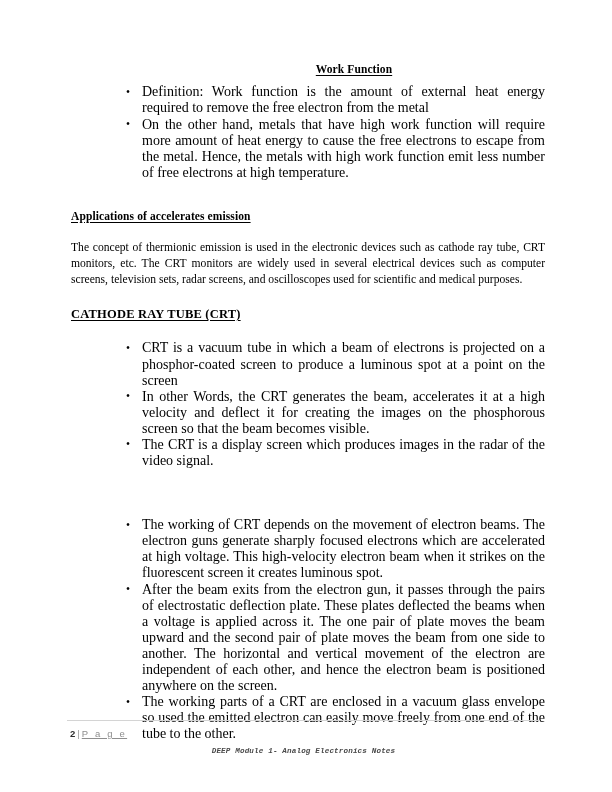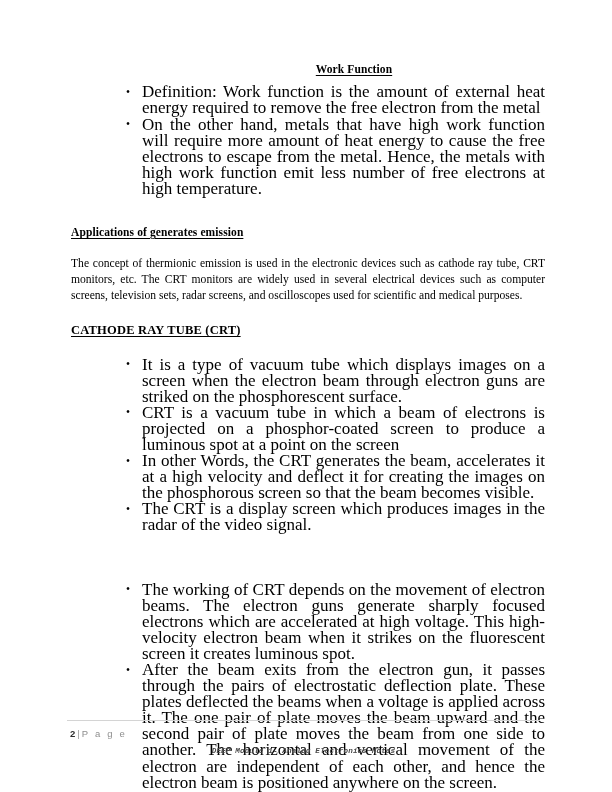--- a/index.html
+++ b/index.html
@@ -74,21 +74,21 @@
 
   
   ul.bullets {
     list-style: none;
     margin: 0;
     padding: 0;
   }
   ul.bullets > li {
     position: relative;
     padding-left: 71px;
-    font-size: 17px;
+    font-size: 14px;
     line-height: 16.1px;
     text-align: justify;
     text-justify: inter-word;
     margin: 0;
   }
   ul.bullets > li::before {
     content: "\2022";
     position: absolute;
     left: 55px;
     top: -0.5px;
@@ -132,20 +132,21 @@
     font-weight: bold;
     color: #2b2b2b;
   }
   .page-num .bar {
     color: #9a9a9a;
     padding: 0 2px;
   }
   .page-num .word {
     color: #8e8e8e;
     letter-spacing: 2.2px;
+    text-decoration: underline;
   }
   .doc-footnote {
     position: absolute;
     left: 0;
     top: 26px;
     width: 473px;
     text-align: center;
     font-family: Liberation Mono, monospace;
     font-style: italic;
     font-weight: bold;
@@ -167,36 +168,33 @@
       <li>
           <span>Definition:  Work function is the amount of external heat energy required to remove the free electron from the metal</span>
         </li>
       <li>
           <span>On the other hand, metals that have high work function will require more amount of heat energy to cause the free electrons to escape from the metal. Hence, the metals with high work function emit less number of free electrons at high temperature.</span>
         </li>
     </ul>
 
     <div class="sp-28"></div>
 
-    <div class="h-left">Applications of generates emission</div>
+    <div class="h-left">Applications of accelerates emission</div>
 
     <div class="sp-16"></div>
 
     <p class="body-para">The concept of thermionic emission is used in the electronic devices such as cathode ray tube, CRT monitors, etc. The CRT monitors are widely used in several electrical devices such as computer screens, television sets, radar screens, and oscilloscopes used for scientific and medical purposes.</p>
 
     <div class="sp-18"></div>
 
     <div class="h-center">CATHODE RAY TUBE (CRT)</div>
 
     <div class="sp-18"></div>
 
     <ul class="bullets">
-      <li>
-          <span>It is a type of vacuum tube which displays images on a screen when the electron beam through electron guns are striked on the phosphorescent surface.</span>
-        </li>
       <li>
           <span>CRT is a vacuum tube in which a beam of electrons is projected on a phosphor-coated screen to produce a luminous spot at a point on the screen</span>
         </li>
       <li>
           <span>In other Words, the CRT generates the beam, accelerates it at a high velocity and deflect it for creating the images on the phosphorous screen so that the beam becomes visible.</span>
         </li>
       <li>
           <span>The CRT is a display screen which produces images in the radar of the video signal.</span>
         </li>
     </ul>

